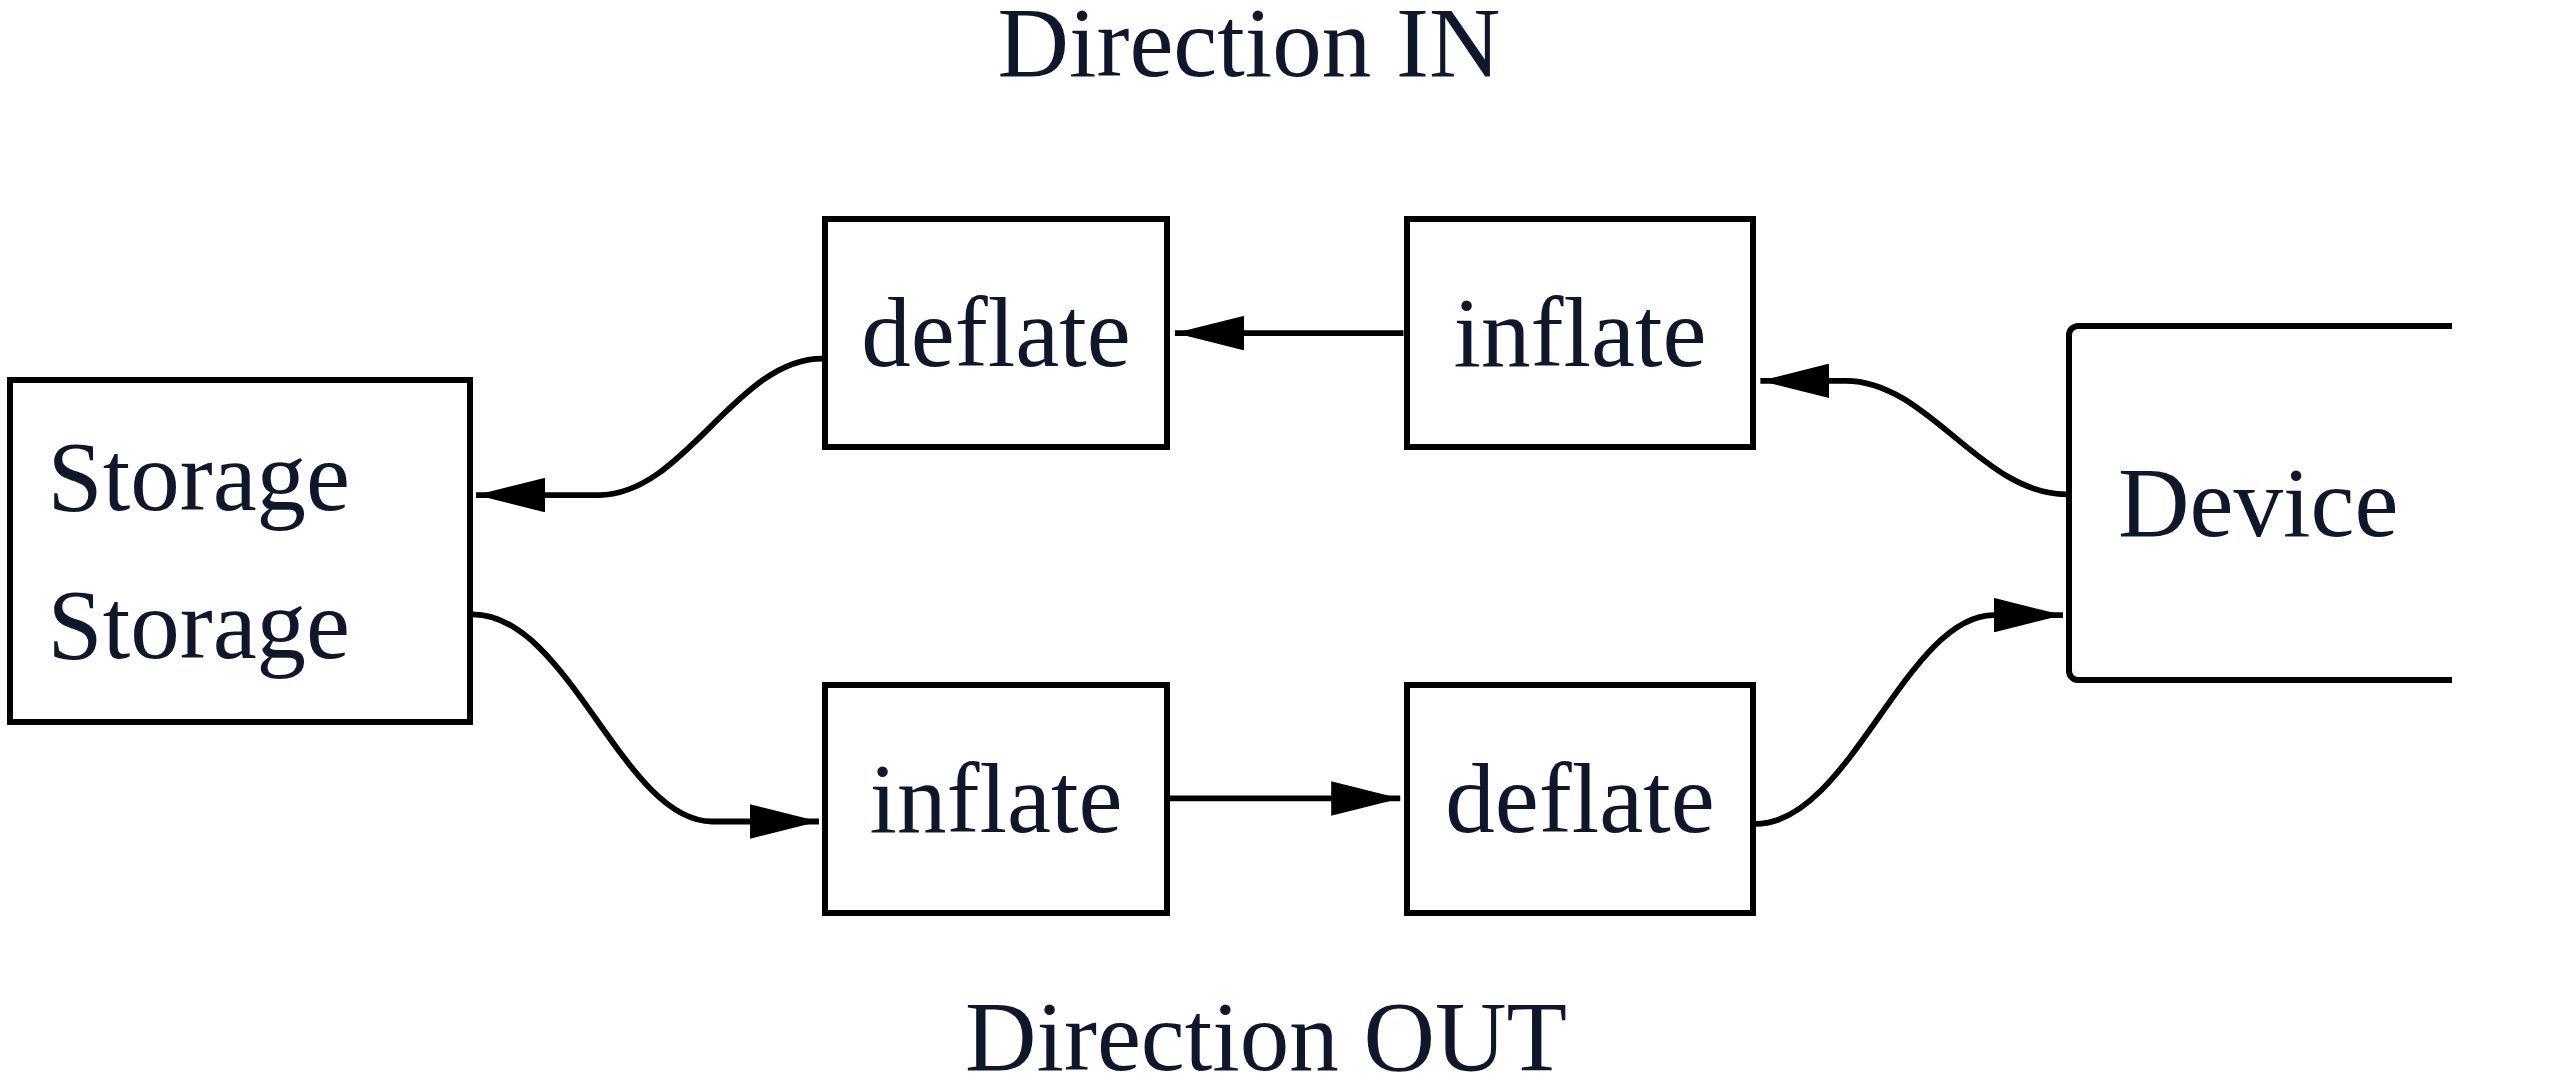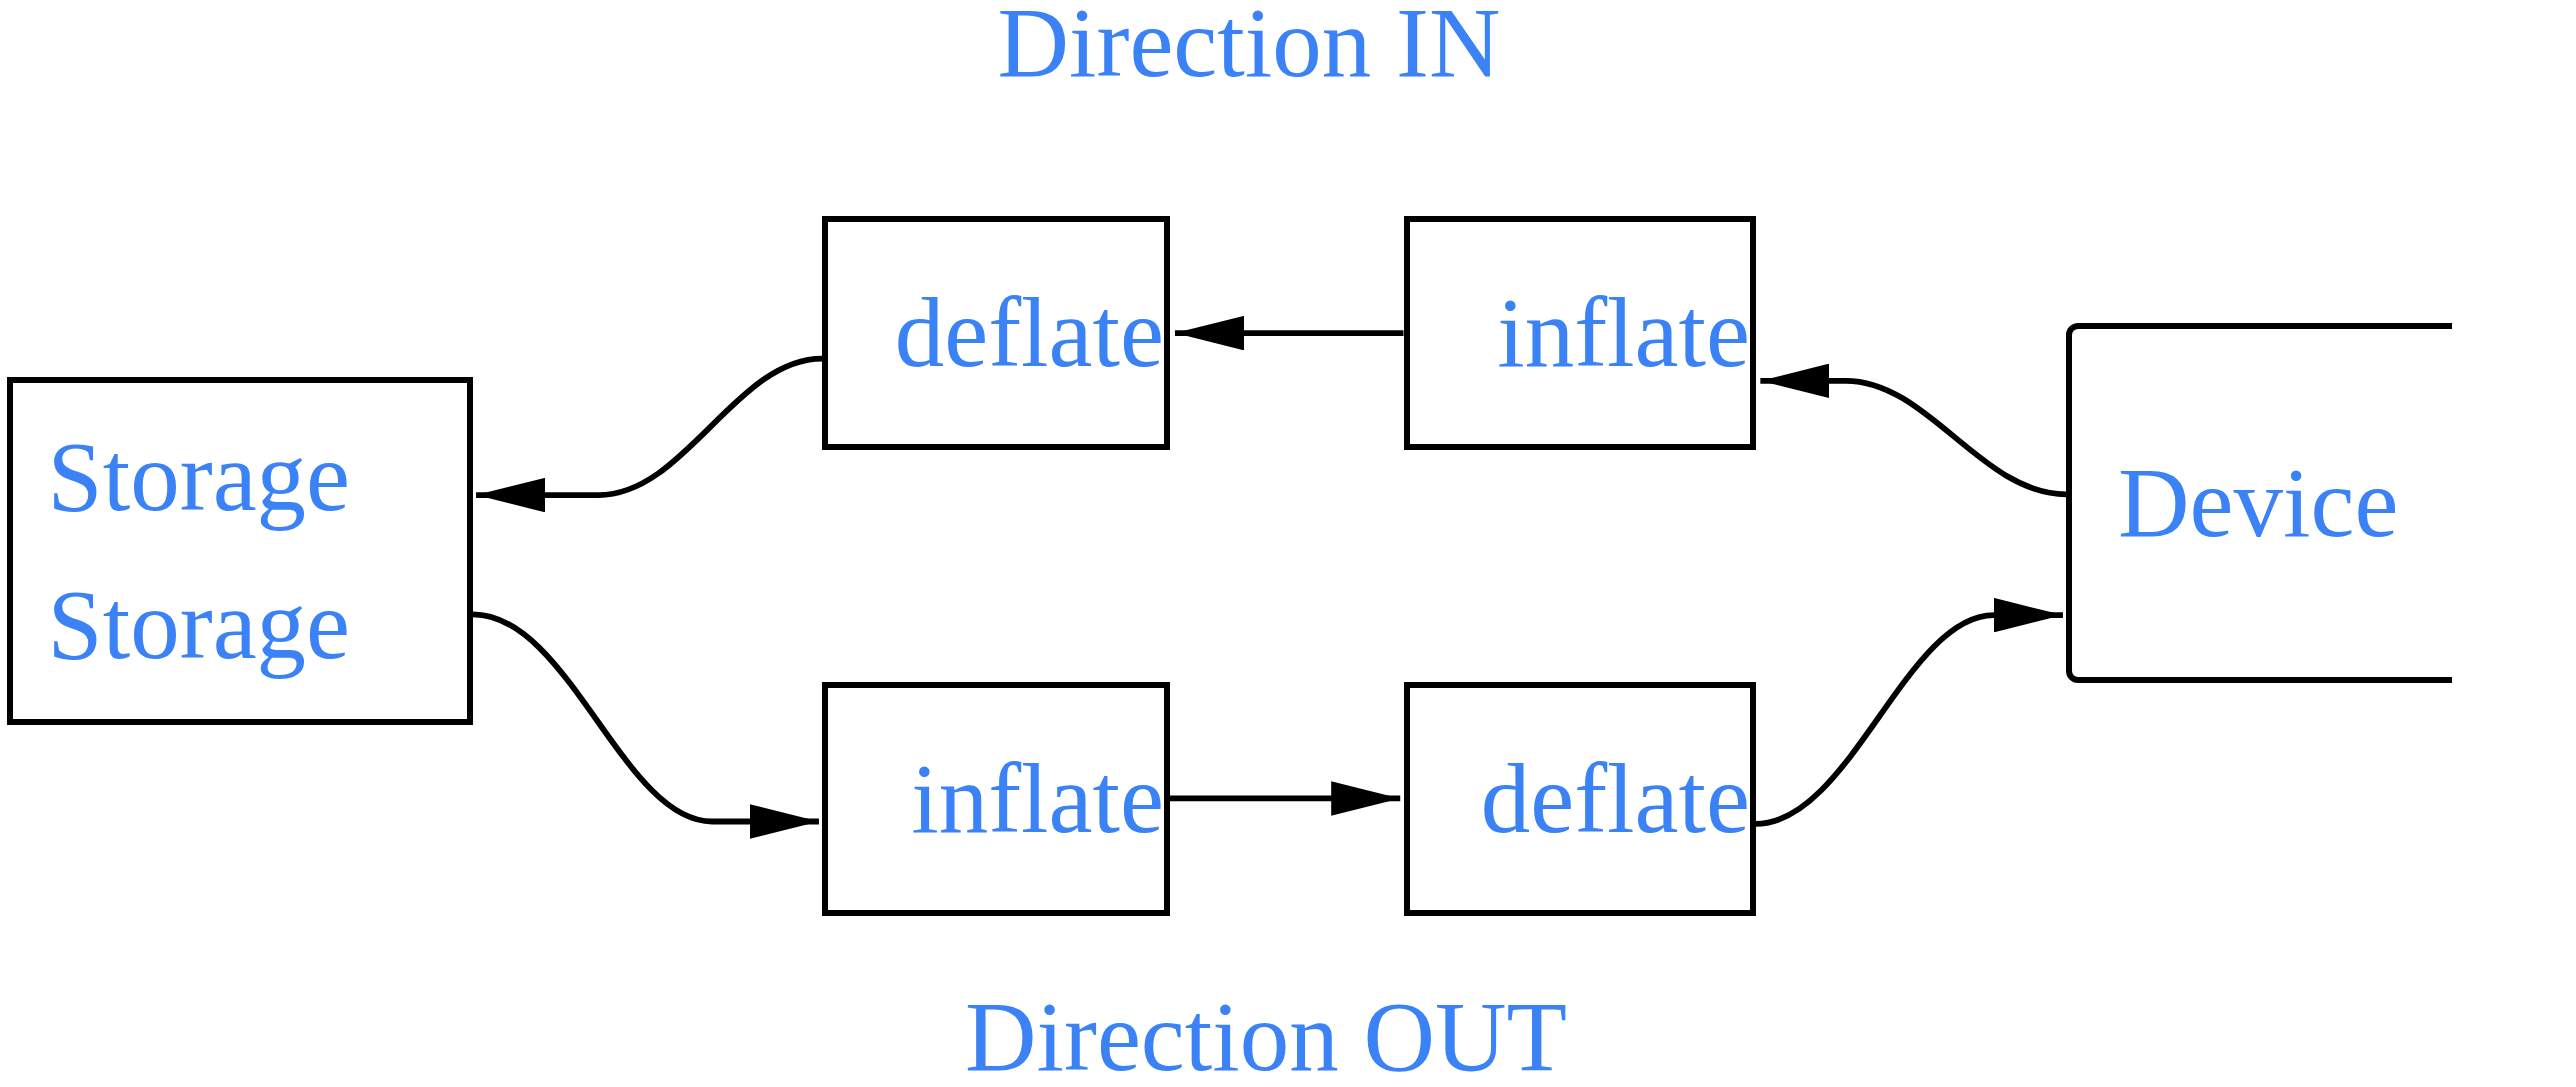--- a/index.html
+++ b/index.html
@@ -3,21 +3,21 @@
 <meta charset="utf-8">
 <style>
   html, body { margin: 0; padding: 0; background: #ffffff; }
   .canvas {
     position: relative;
     width: 2452px;
     height: 1088px;
     background: #ffffff;
     overflow: hidden;
     font-family: "Liberation Serif", "DejaVu Serif", serif;
-    color: #3b82f6;
+    color: #0f172a;
   }
   .edges-layer {
     position: absolute;
     left: 0; top: 0;
     width: 2576px; height: 1088px;
   }
   .edge {
     fill: none;
     stroke: #000000;
     stroke-width: 7;
@@ -27,21 +27,21 @@
     position: absolute;
     box-sizing: border-box;
     border: 6.6px solid #000000;
     background: #ffffff;
     display: flex;
     align-items: center;
     font-size: 99px;
     line-height: 1.2;
     white-space: nowrap;
   }
-  .node.centered { justify-content: flex-end; }
+  .node.centered { justify-content: center; }
   .node.two-line {
     flex-direction: column;
     justify-content: center;
     align-items: flex-start;
     padding-left: 35px;
     line-height: 1.5;
     margin-top: 44px;
   }
   .node.device-pad { padding-left: 46px; }
   .node-storage-daemon { left: 6.6px;    top: 333px; width: 466px; height: 348px; }

